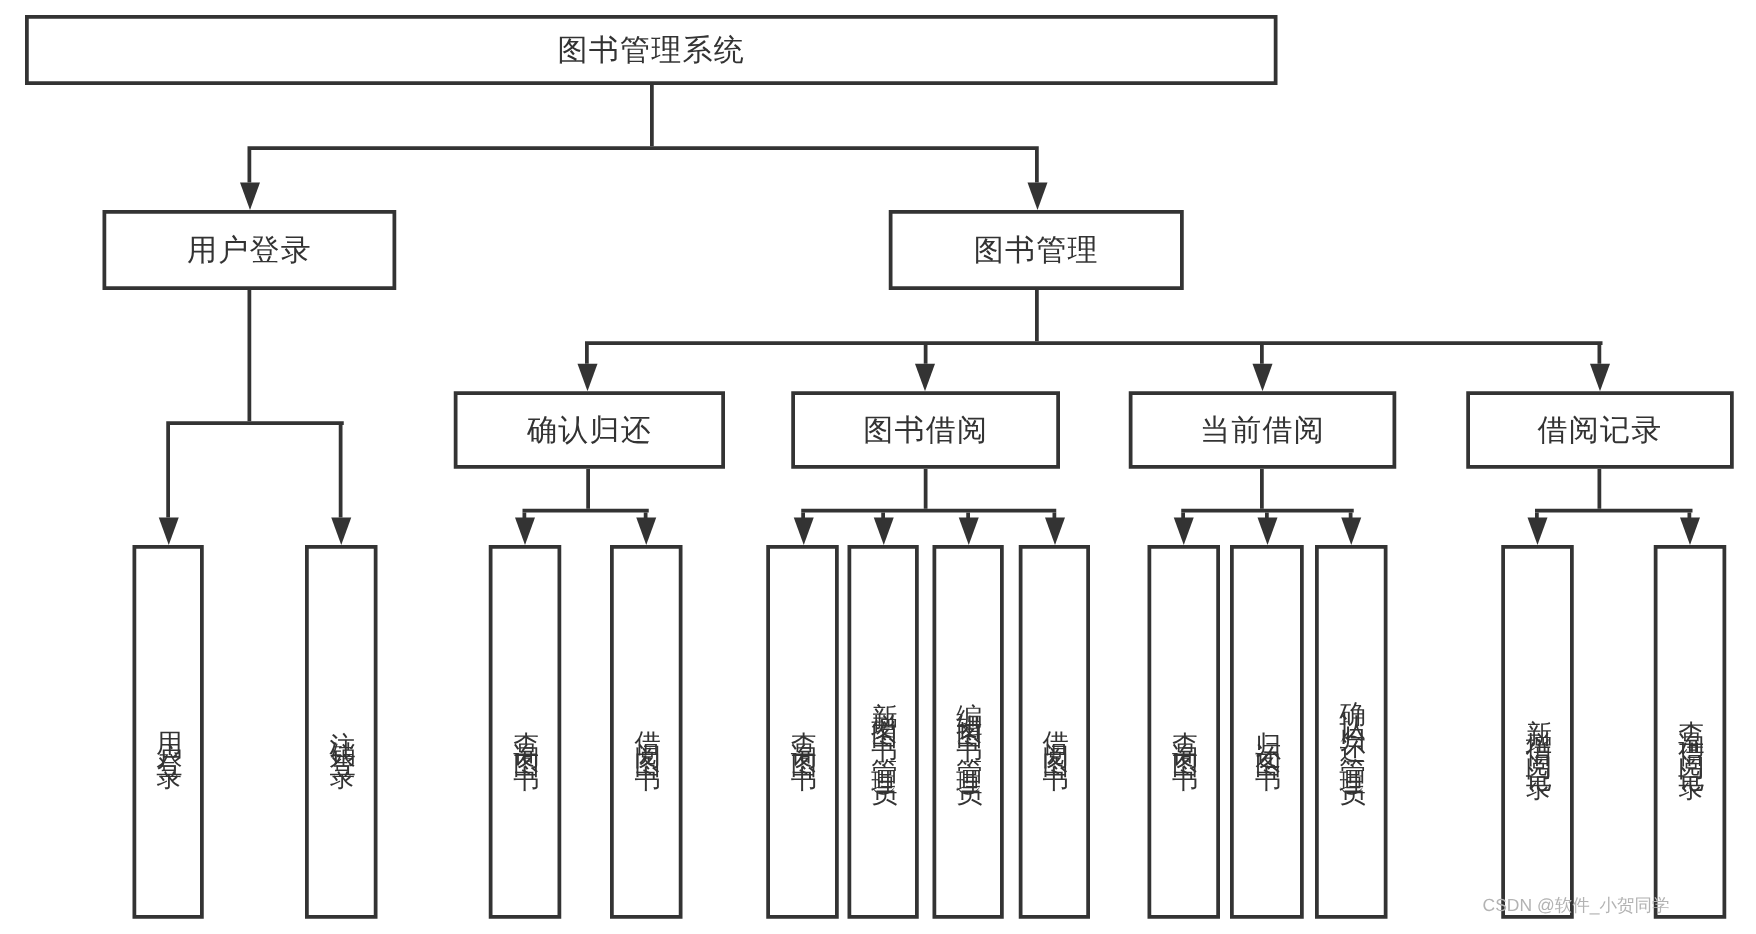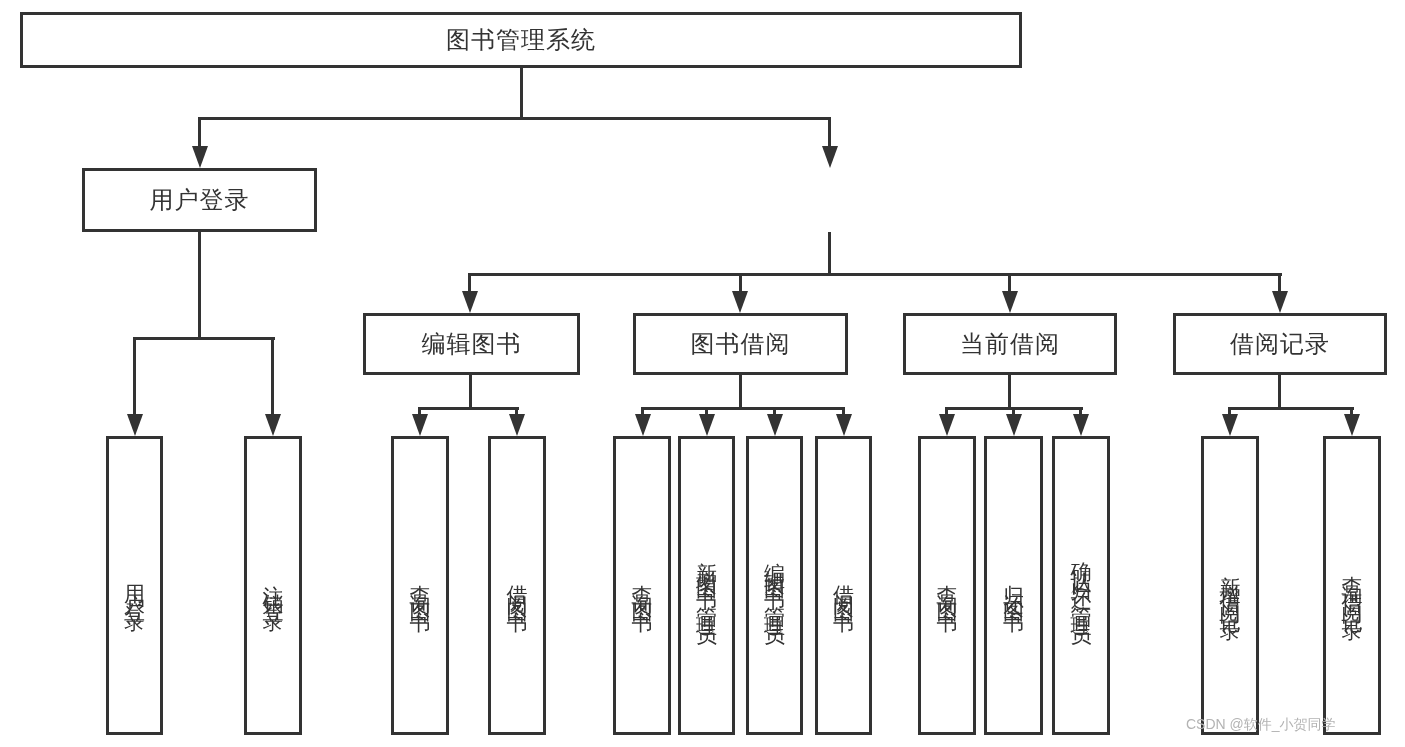--- a/index.html
+++ b/index.html
@@ -54,40 +54,41 @@
   <div class="b" style="left:20px;top:12px;width:1002px;height:56px">图书管理系统</div>
 
   <div class="vl" style="left:520px;top:68px;height:49px"></div>
   <div class="hl" style="left:198px;top:117px;width:633px"></div>
   <div class="vl" style="left:198px;top:120px;height:26px"></div>
   <div class="ar" style="left:192px;top:146px"></div>
   <div class="vl" style="left:828px;top:120px;height:26px"></div>
   <div class="ar" style="left:822px;top:146px"></div>
 
   <div class="b" style="left:82px;top:168px;width:235px;height:64px">用户登录</div>
+  <div class="b" style="left:711px;top:168px;width:236px;height:64px">图书管理</div>
 
   <div class="vl" style="left:198px;top:232px;height:105px"></div>
   <div class="hl" style="left:133px;top:337px;width:142px"></div>
   <div class="vl" style="left:133px;top:340px;height:74px"></div>
   <div class="ar" style="left:127px;top:414px"></div>
   <div class="vl" style="left:271px;top:340px;height:74px"></div>
   <div class="ar" style="left:265px;top:414px"></div>
 
   <div class="vl" style="left:828px;top:232px;height:41px"></div>
   <div class="hl" style="left:468px;top:273px;width:814px"></div>
   <div class="vl" style="left:468px;top:276px;height:15px"></div>
   <div class="ar" style="left:462px;top:291px"></div>
   <div class="vl" style="left:739px;top:276px;height:15px"></div>
   <div class="ar" style="left:732px;top:291px"></div>
   <div class="vl" style="left:1008px;top:276px;height:15px"></div>
   <div class="ar" style="left:1002px;top:291px"></div>
   <div class="vl" style="left:1278px;top:276px;height:15px"></div>
   <div class="ar" style="left:1272px;top:291px"></div>
 
-  <div class="b" style="left:363px;top:313px;width:217px;height:62px">编辑图书</div>
+  <div class="b" style="left:363px;top:313px;width:217px;height:62px">确认归还</div>
   <div class="b" style="left:903px;top:313px;width:214px;height:62px">当前借阅</div>
   <div class="b" style="left:633px;top:313px;width:215px;height:62px">图书借阅</div>
   <div class="b" style="left:1173px;top:313px;width:214px;height:62px">借阅记录</div>
 
   <div class="vl" style="left:469px;top:375px;height:32px"></div>
   <div class="hl" style="left:418px;top:407px;width:101px"></div>
   <div class="vl" style="left:418px;top:410px;height:6px"></div>
   <div class="ar" style="left:412px;top:414px"></div>
   <div class="vl" style="left:515px;top:410px;height:6px"></div>
   <div class="ar" style="left:509px;top:414px"></div>

